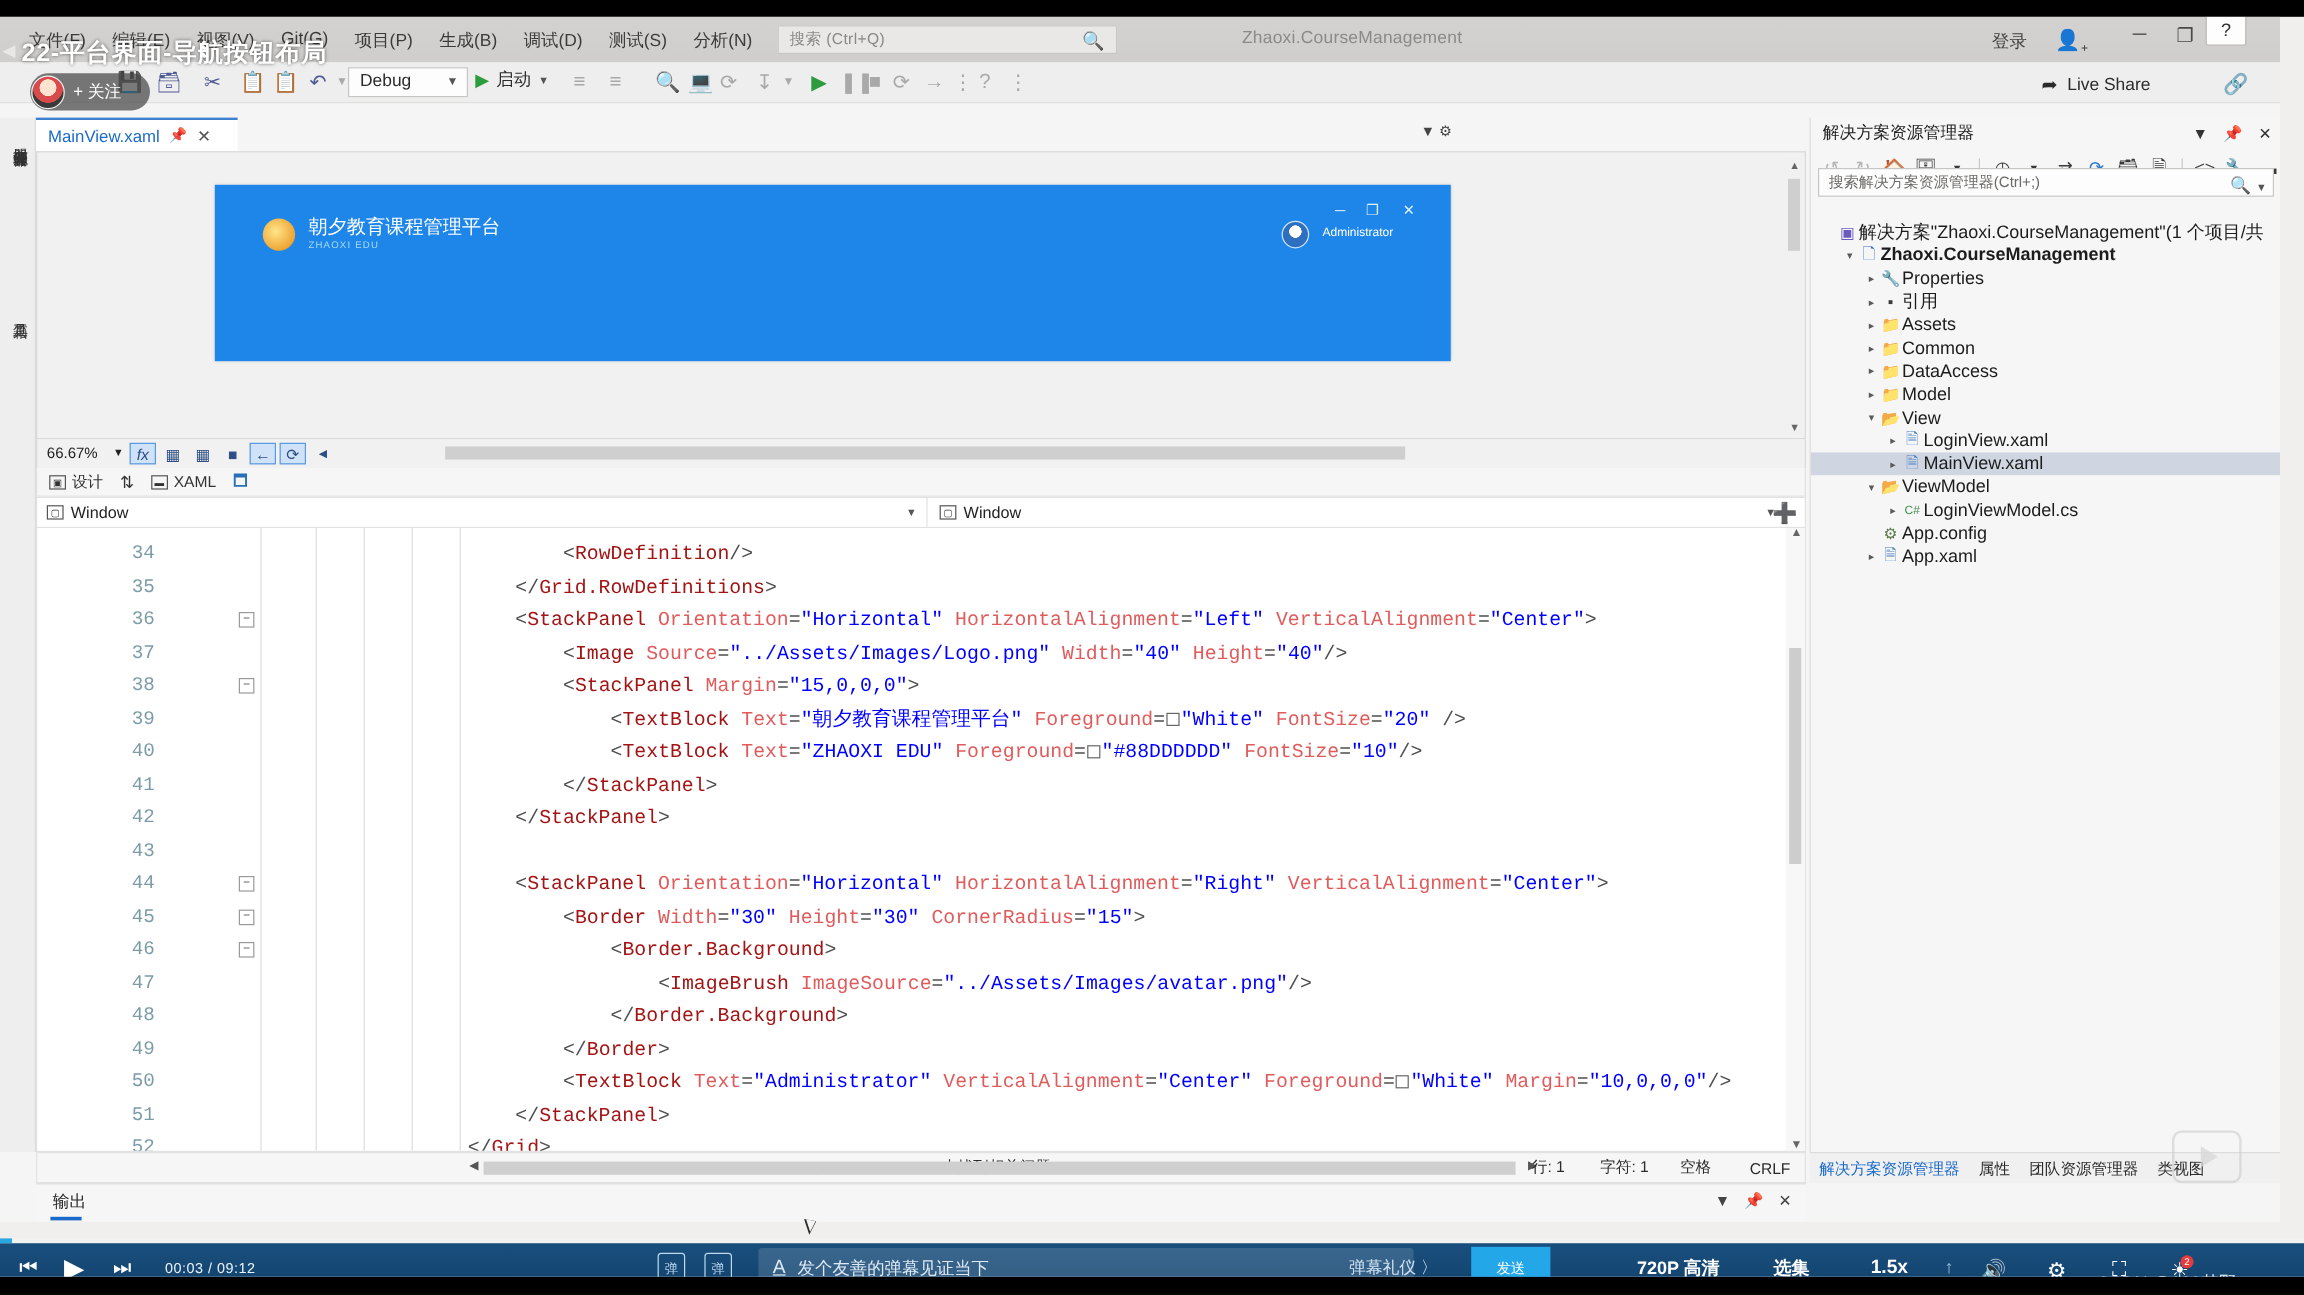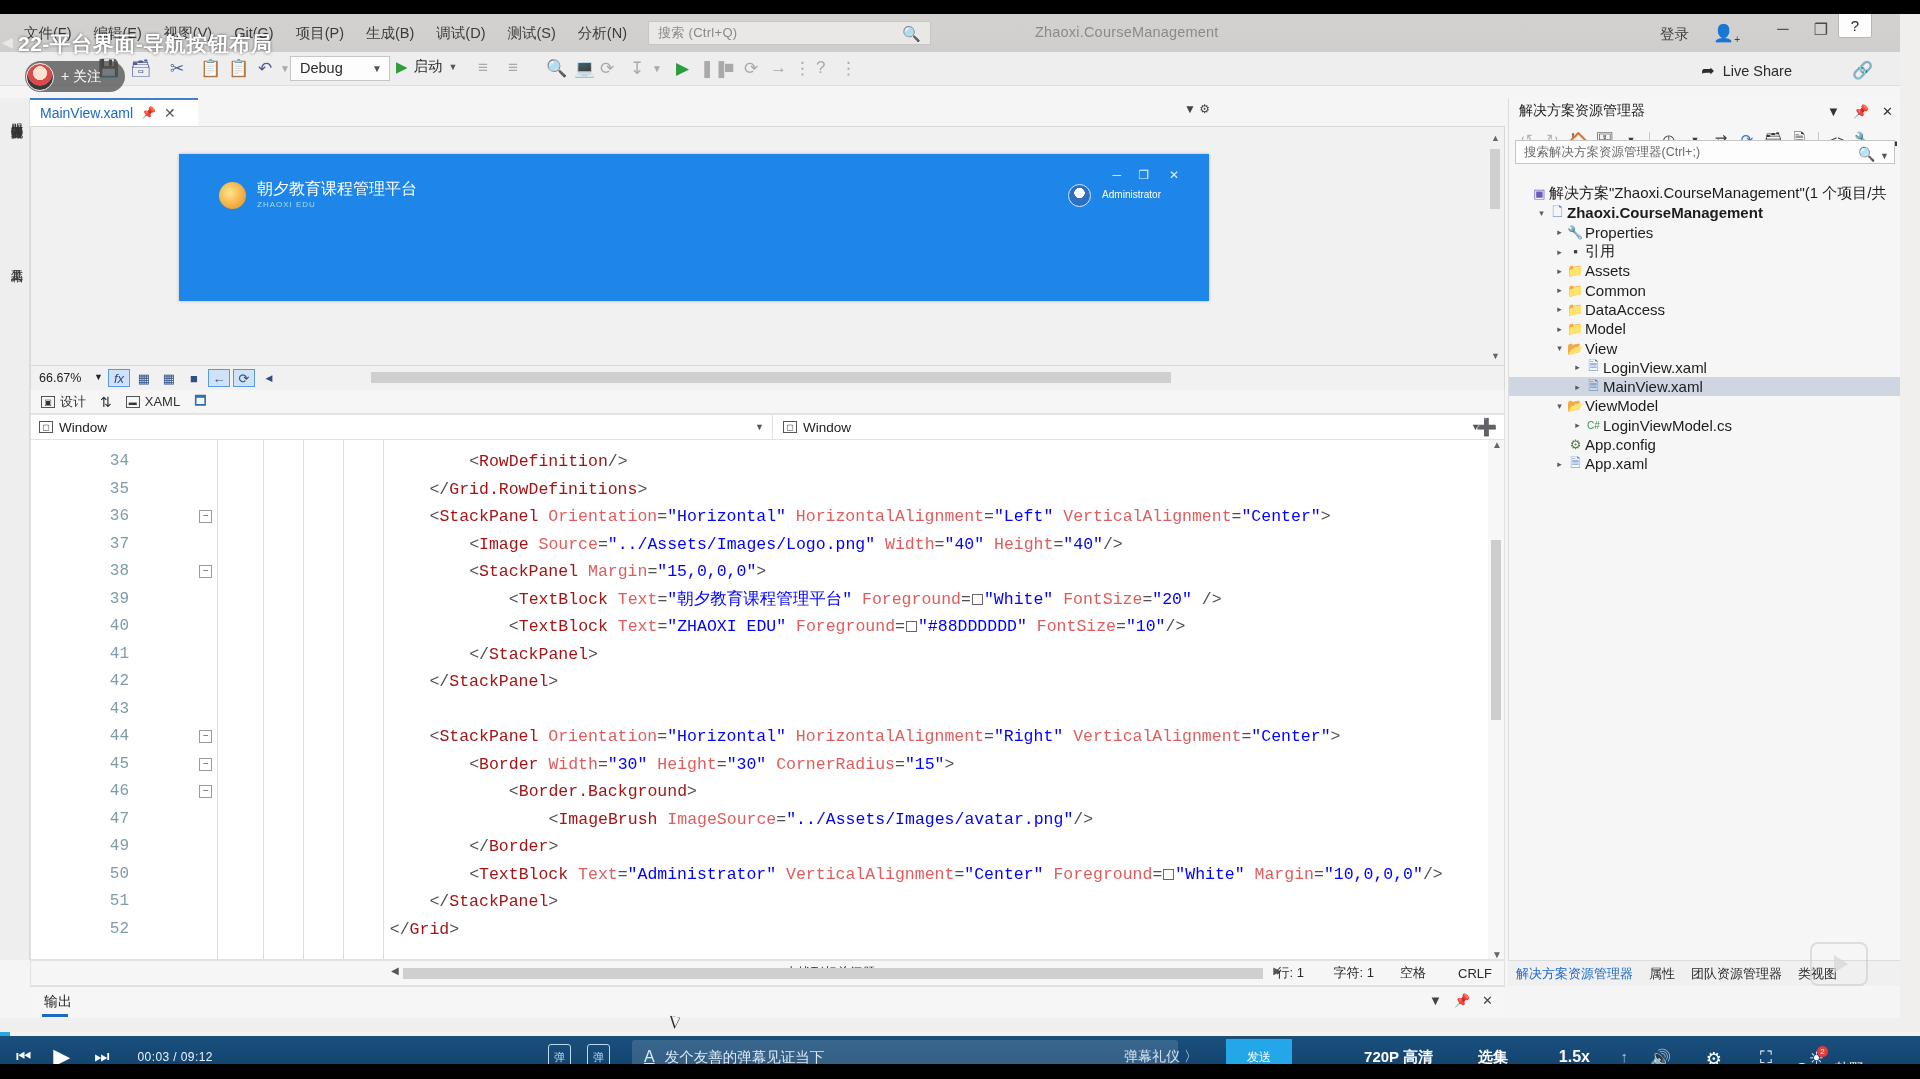--- a/index.html
+++ b/index.html
@@ -495,20 +495,21 @@
           <div class="cline"><span class="lnum">38</span><span class="fold">−</span><span class="ctext" style="left: 438.16px;"><span class="t-ang">&lt;</span><span class="t-elem">StackPanel </span><span class="t-attr">Margin</span><span class="t-ang">=</span><span class="t-val">"15,0,0,0"</span><span class="t-ang">&gt;</span></span></div>
           <div class="cline"><span class="lnum">39</span><span class="ctext" style="left: 477.84px;"><span class="t-ang">&lt;</span><span class="t-elem">TextBlock </span><span class="t-attr">Text</span><span class="t-ang">=</span><span class="t-val">"朝夕教育课程管理平台"</span><span class="t-ang"> </span><span class="t-attr">Foreground</span><span class="t-ang">=</span><span class="cbox"></span><span class="t-val">"White"</span><span class="t-ang"> </span><span class="t-attr">FontSize</span><span class="t-ang">=</span><span class="t-val">"20"</span><span class="t-ang"> /&gt;</span></span></div>
           <div class="cline"><span class="lnum">40</span><span class="ctext" style="left: 477.84px;"><span class="t-ang">&lt;</span><span class="t-elem">TextBlock </span><span class="t-attr">Text</span><span class="t-ang">=</span><span class="t-val">"ZHAOXI EDU"</span><span class="t-ang"> </span><span class="t-attr">Foreground</span><span class="t-ang">=</span><span class="cbox"></span><span class="t-val">"#88DDDDDD"</span><span class="t-ang"> </span><span class="t-attr">FontSize</span><span class="t-ang">=</span><span class="t-val">"10"</span><span class="t-ang">/&gt;</span></span></div>
           <div class="cline"><span class="lnum">41</span><span class="ctext" style="left: 438.16px;"><span class="t-ang">&lt;/</span><span class="t-elem">StackPanel</span><span class="t-ang">&gt;</span></span></div>
           <div class="cline"><span class="lnum">42</span><span class="ctext" style="left: 398.48px;"><span class="t-ang">&lt;/</span><span class="t-elem">StackPanel</span><span class="t-ang">&gt;</span></span></div>
           <div class="cline"><span class="lnum">43</span><span class="ctext" style="left: 398.48px;"></span></div>
           <div class="cline"><span class="lnum">44</span><span class="fold">−</span><span class="ctext" style="left: 398.48px;"><span class="t-ang">&lt;</span><span class="t-elem">StackPanel </span><span class="t-attr">Orientation</span><span class="t-ang">=</span><span class="t-val">"Horizontal"</span><span class="t-ang"> </span><span class="t-attr">HorizontalAlignment</span><span class="t-ang">=</span><span class="t-val">"Right"</span><span class="t-ang"> </span><span class="t-attr">VerticalAlignment</span><span class="t-ang">=</span><span class="t-val">"Center"</span><span class="t-ang">&gt;</span></span></div>
           <div class="cline"><span class="lnum">45</span><span class="fold">−</span><span class="ctext" style="left: 438.16px;"><span class="t-ang">&lt;</span><span class="t-elem">Border </span><span class="t-attr">Width</span><span class="t-ang">=</span><span class="t-val">"30"</span><span class="t-ang"> </span><span class="t-attr">Height</span><span class="t-ang">=</span><span class="t-val">"30"</span><span class="t-ang"> </span><span class="t-attr">CornerRadius</span><span class="t-ang">=</span><span class="t-val">"15"</span><span class="t-ang">&gt;</span></span></div>
           <div class="cline"><span class="lnum">46</span><span class="fold">−</span><span class="ctext" style="left: 477.84px;"><span class="t-ang">&lt;</span><span class="t-elem">Border.Background</span><span class="t-ang">&gt;</span></span></div>
           <div class="cline"><span class="lnum">47</span><span class="ctext" style="left: 517.52px;"><span class="t-ang">&lt;</span><span class="t-elem">ImageBrush </span><span class="t-attr">ImageSource</span><span class="t-ang">=</span><span class="t-val">"../Assets/Images/avatar.png"</span><span class="t-ang">/&gt;</span></span></div>
+          <div class="cline"><span class="lnum">48</span><span class="ctext" style="left: 477.84px;"><span class="t-ang">&lt;/</span><span class="t-elem">Border.Background</span><span class="t-ang">&gt;</span></span></div>
           <div class="cline"><span class="lnum">49</span><span class="ctext" style="left: 438.16px;"><span class="t-ang">&lt;/</span><span class="t-elem">Border</span><span class="t-ang">&gt;</span></span></div>
           <div class="cline"><span class="lnum">50</span><span class="ctext" style="left: 438.16px;"><span class="t-ang">&lt;</span><span class="t-elem">TextBlock </span><span class="t-attr">Text</span><span class="t-ang">=</span><span class="t-val">"Administrator"</span><span class="t-ang"> </span><span class="t-attr">VerticalAlignment</span><span class="t-ang">=</span><span class="t-val">"Center"</span><span class="t-ang"> </span><span class="t-attr">Foreground</span><span class="t-ang">=</span><span class="cbox"></span><span class="t-val">"White"</span><span class="t-ang"> </span><span class="t-attr">Margin</span><span class="t-ang">=</span><span class="t-val">"10,0,0,0"</span><span class="t-ang">/&gt;</span></span></div>
           <div class="cline"><span class="lnum">51</span><span class="ctext" style="left: 398.48px;"><span class="t-ang">&lt;/</span><span class="t-elem">StackPanel</span><span class="t-ang">&gt;</span></span></div>
           <div class="cline"><span class="lnum">52</span><span class="ctext" style="left: 358.8px;"><span class="t-ang">&lt;/</span><span class="t-elem">Grid</span><span class="t-ang">&gt;</span></span></div>
         </div>
 
       <div id="ed-vscroll">
         <span class="caretop">▲</span>
         <div class="thumb"></div>
         <span class="carebot">▼</span>

